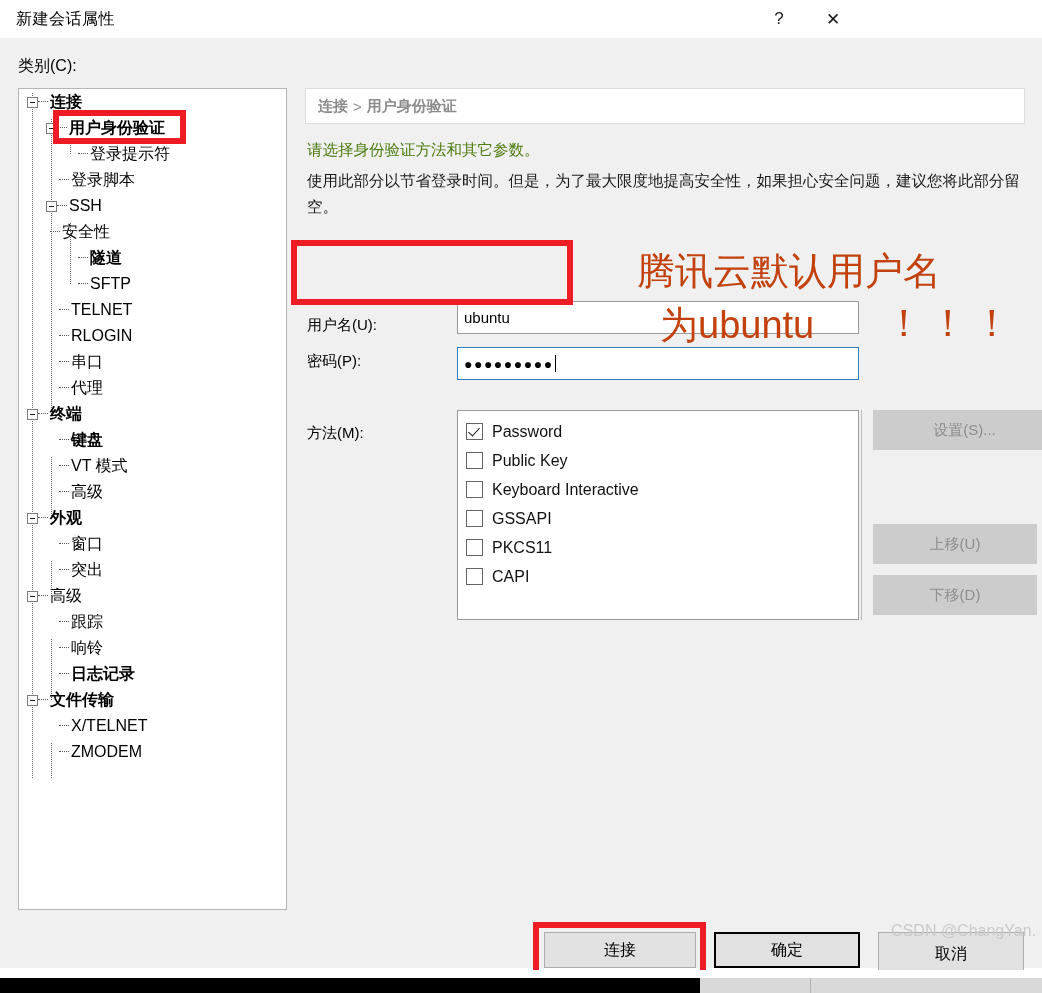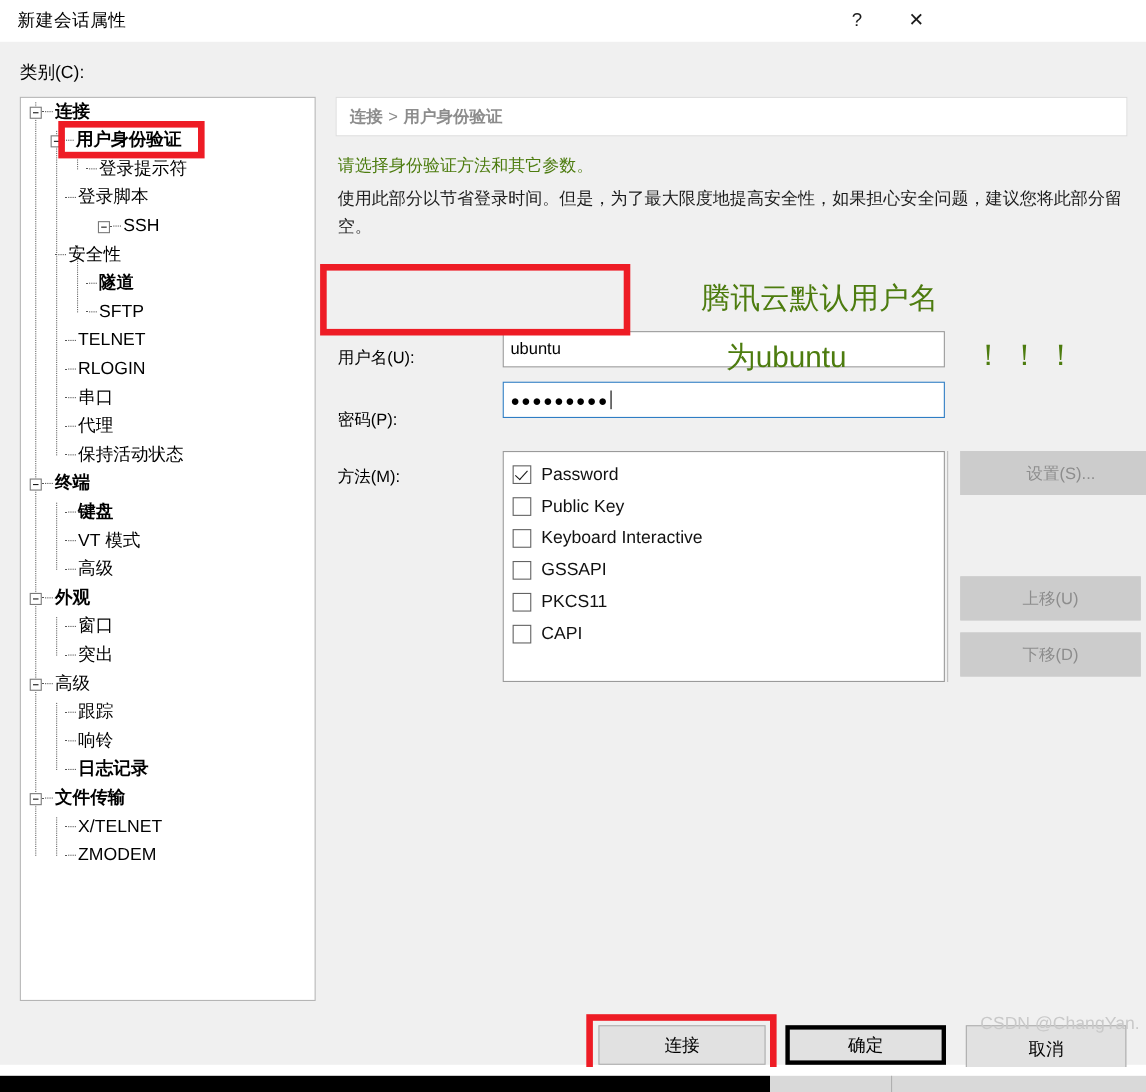--- a/index.html
+++ b/index.html
@@ -231,33 +231,33 @@
   .btn {
     position: absolute;
     box-sizing: border-box;
     background: #e1e1e1;
     border: 1px solid #adadad;
     font-size: 16px;
     color: #000;
     display: flex; align-items: center; justify-content: center;
     cursor: default;
   }
-  .btn.default { border: 4px solid #000000; }
+  .btn.default { border: 2px solid #000000; }
 
   
   .redbox {
     position: absolute;
     border: 6px solid #ee1c25;
     box-sizing: border-box;
     pointer-events: none;
   }
   .redtext {
     position: absolute;
-    color: #4d7c0f;
-    font-size: 27px;
+    color: #c2410c;
+    font-size: 38px;
     line-height: 46px;
     white-space: nowrap;
     font-weight: 500;
   }
 
   .watermark {
     position: absolute;
     right: 6px; bottom: 28px;
     font-size: 16px;
     color: #c9c9c9;
@@ -327,21 +327,21 @@
         <div class="tnode" style="padding-left: 46px;">
           <span class="spacer" style="width: 13px;"></span>
           <span class="dash"></span>
           <span class="tlabel">登录提示符</span>
         </div>
         <div class="tnode" style="padding-left: 27px;">
           <span class="spacer" style="width: 13px;"></span>
           <span class="dash"></span>
           <span class="tlabel">登录脚本</span>
         </div>
-        <div class="tnode" style="padding-left: 27px; margin-left: 43px;">
+        <div class="tnode" style="padding-left: 27px;">
           <span class="expander"></span>
           <span class="dash"></span>
           <span class="tlabel">SSH</span>
         </div>
         <div class="tnode" style="padding-left: 18px;">
           <span class="spacer" style="width: 13px;"></span>
           <span class="dash"></span>
           <span class="tlabel">安全性</span>
         </div>
         <div class="tnode bold" style="padding-left: 46px;">
@@ -366,25 +366,20 @@
         </div>
         <div class="tnode" style="padding-left: 27px;">
           <span class="spacer" style="width: 13px;"></span>
           <span class="dash"></span>
           <span class="tlabel">串口</span>
         </div>
         <div class="tnode" style="padding-left: 27px;">
           <span class="spacer" style="width: 13px;"></span>
           <span class="dash"></span>
           <span class="tlabel">代理</span>
-        </div>
-        <div class="tnode" style="padding-left: 27px;">
-          <span class="spacer" style="width: 13px;"></span>
-          <span class="dash"></span>
-          <span class="tlabel">保持活动状态</span>
         </div>
         <div class="tnode bold" style="padding-left: 8px;">
           <span class="expander"></span>
           <span class="dash"></span>
           <span class="tlabel">终端</span>
         </div>
         <div class="tnode bold" style="padding-left: 27px;">
           <span class="spacer" style="width: 13px;"></span>
           <span class="dash"></span>
           <span class="tlabel">键盘</span>
@@ -459,21 +454,21 @@
       <span class="sep">&gt;</span>
       <span>用户身份验证</span>
     </div>
 
     <div class="desc1">请选择身份验证方法和其它参数。</div>
     <div class="desc2">使用此部分以节省登录时间。但是，为了最大限度地提高安全性，如果担心安全问题，建议您将此部分留空。</div>
 
     <div class="row-label" style="left:2px; top:228px;">用户名(U):</div>
     <div class="field" style="left:152px; top:213px; width:402px; height:33px;">ubuntu</div>
 
-    <div class="row-label" style="left:2px; top:284px;">密码(P):</div>
+    <div class="row-label" style="left:2px; top:264px;">密码(P):</div>
     <div class="field focused" style="left:152px; top:259px; width:402px; height:33px;">
       <span class="pwd-dots">●●●●●●●●●</span>
         <span class="caret"></span>
     </div>
 
     <div class="row-label" style="left:2px; top:336px;">方法(M):</div>
 
     <div class="methods">
       <div id="methods-host">
           <div class="mrow">

